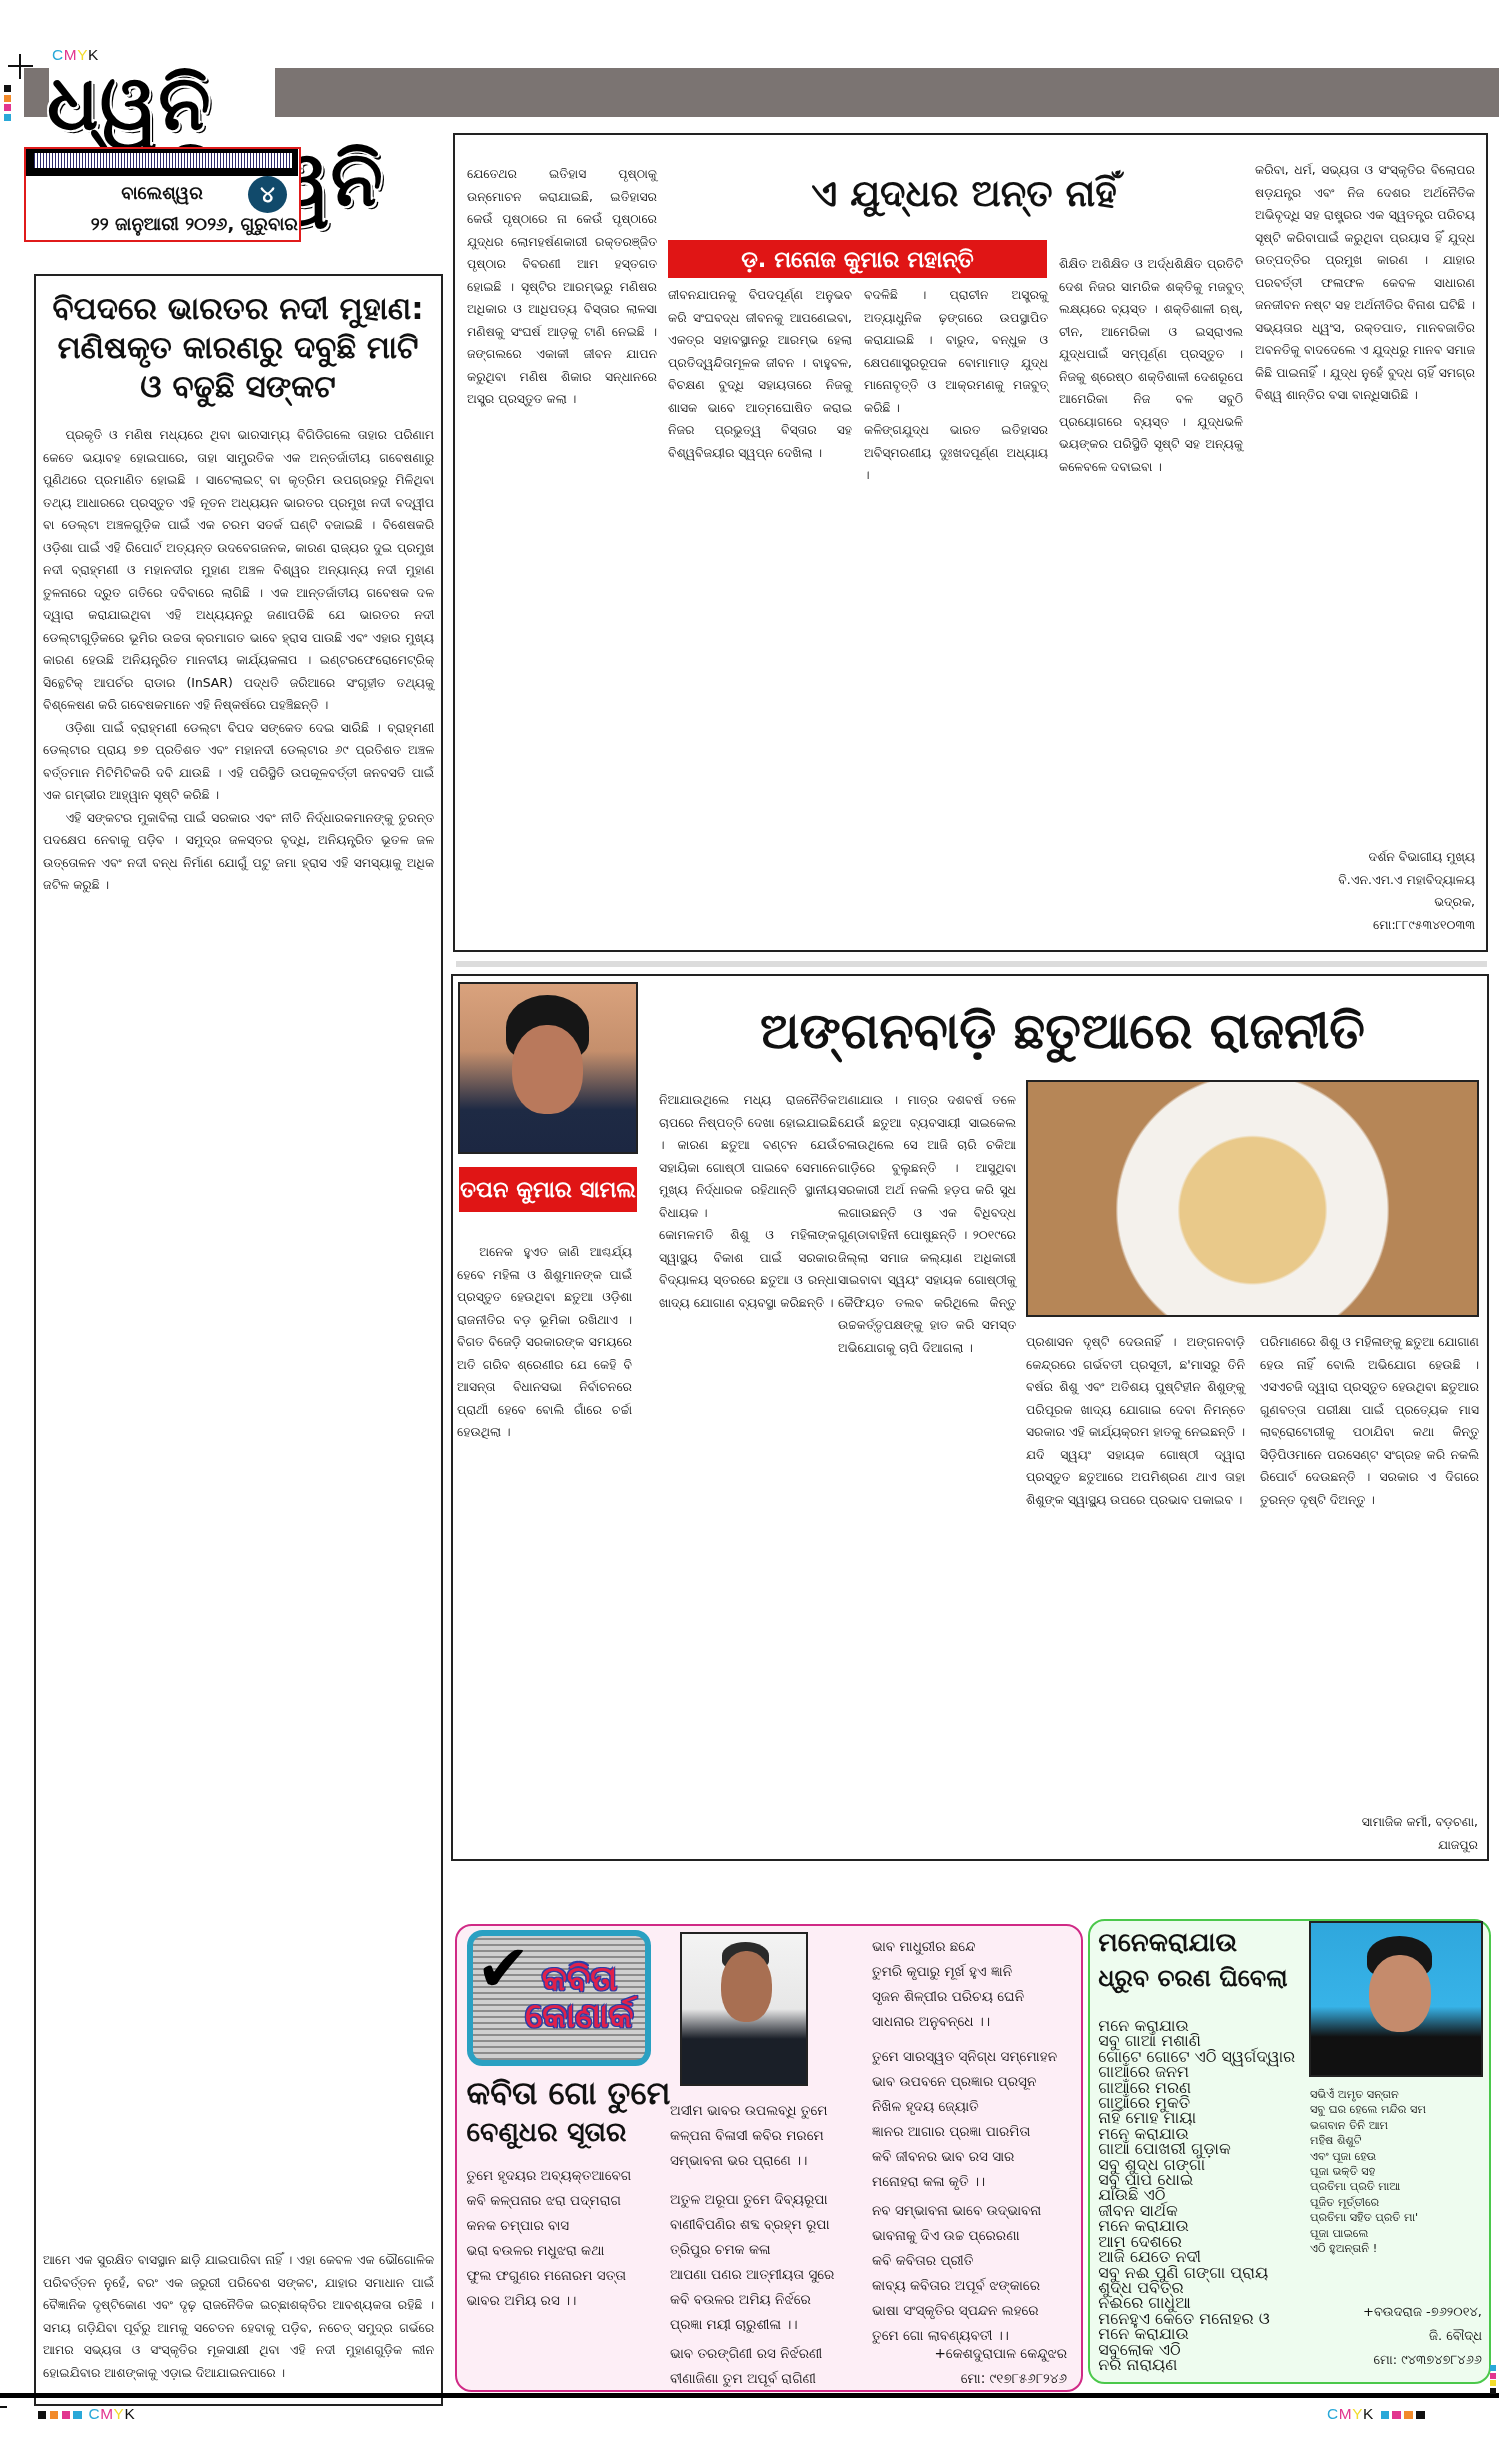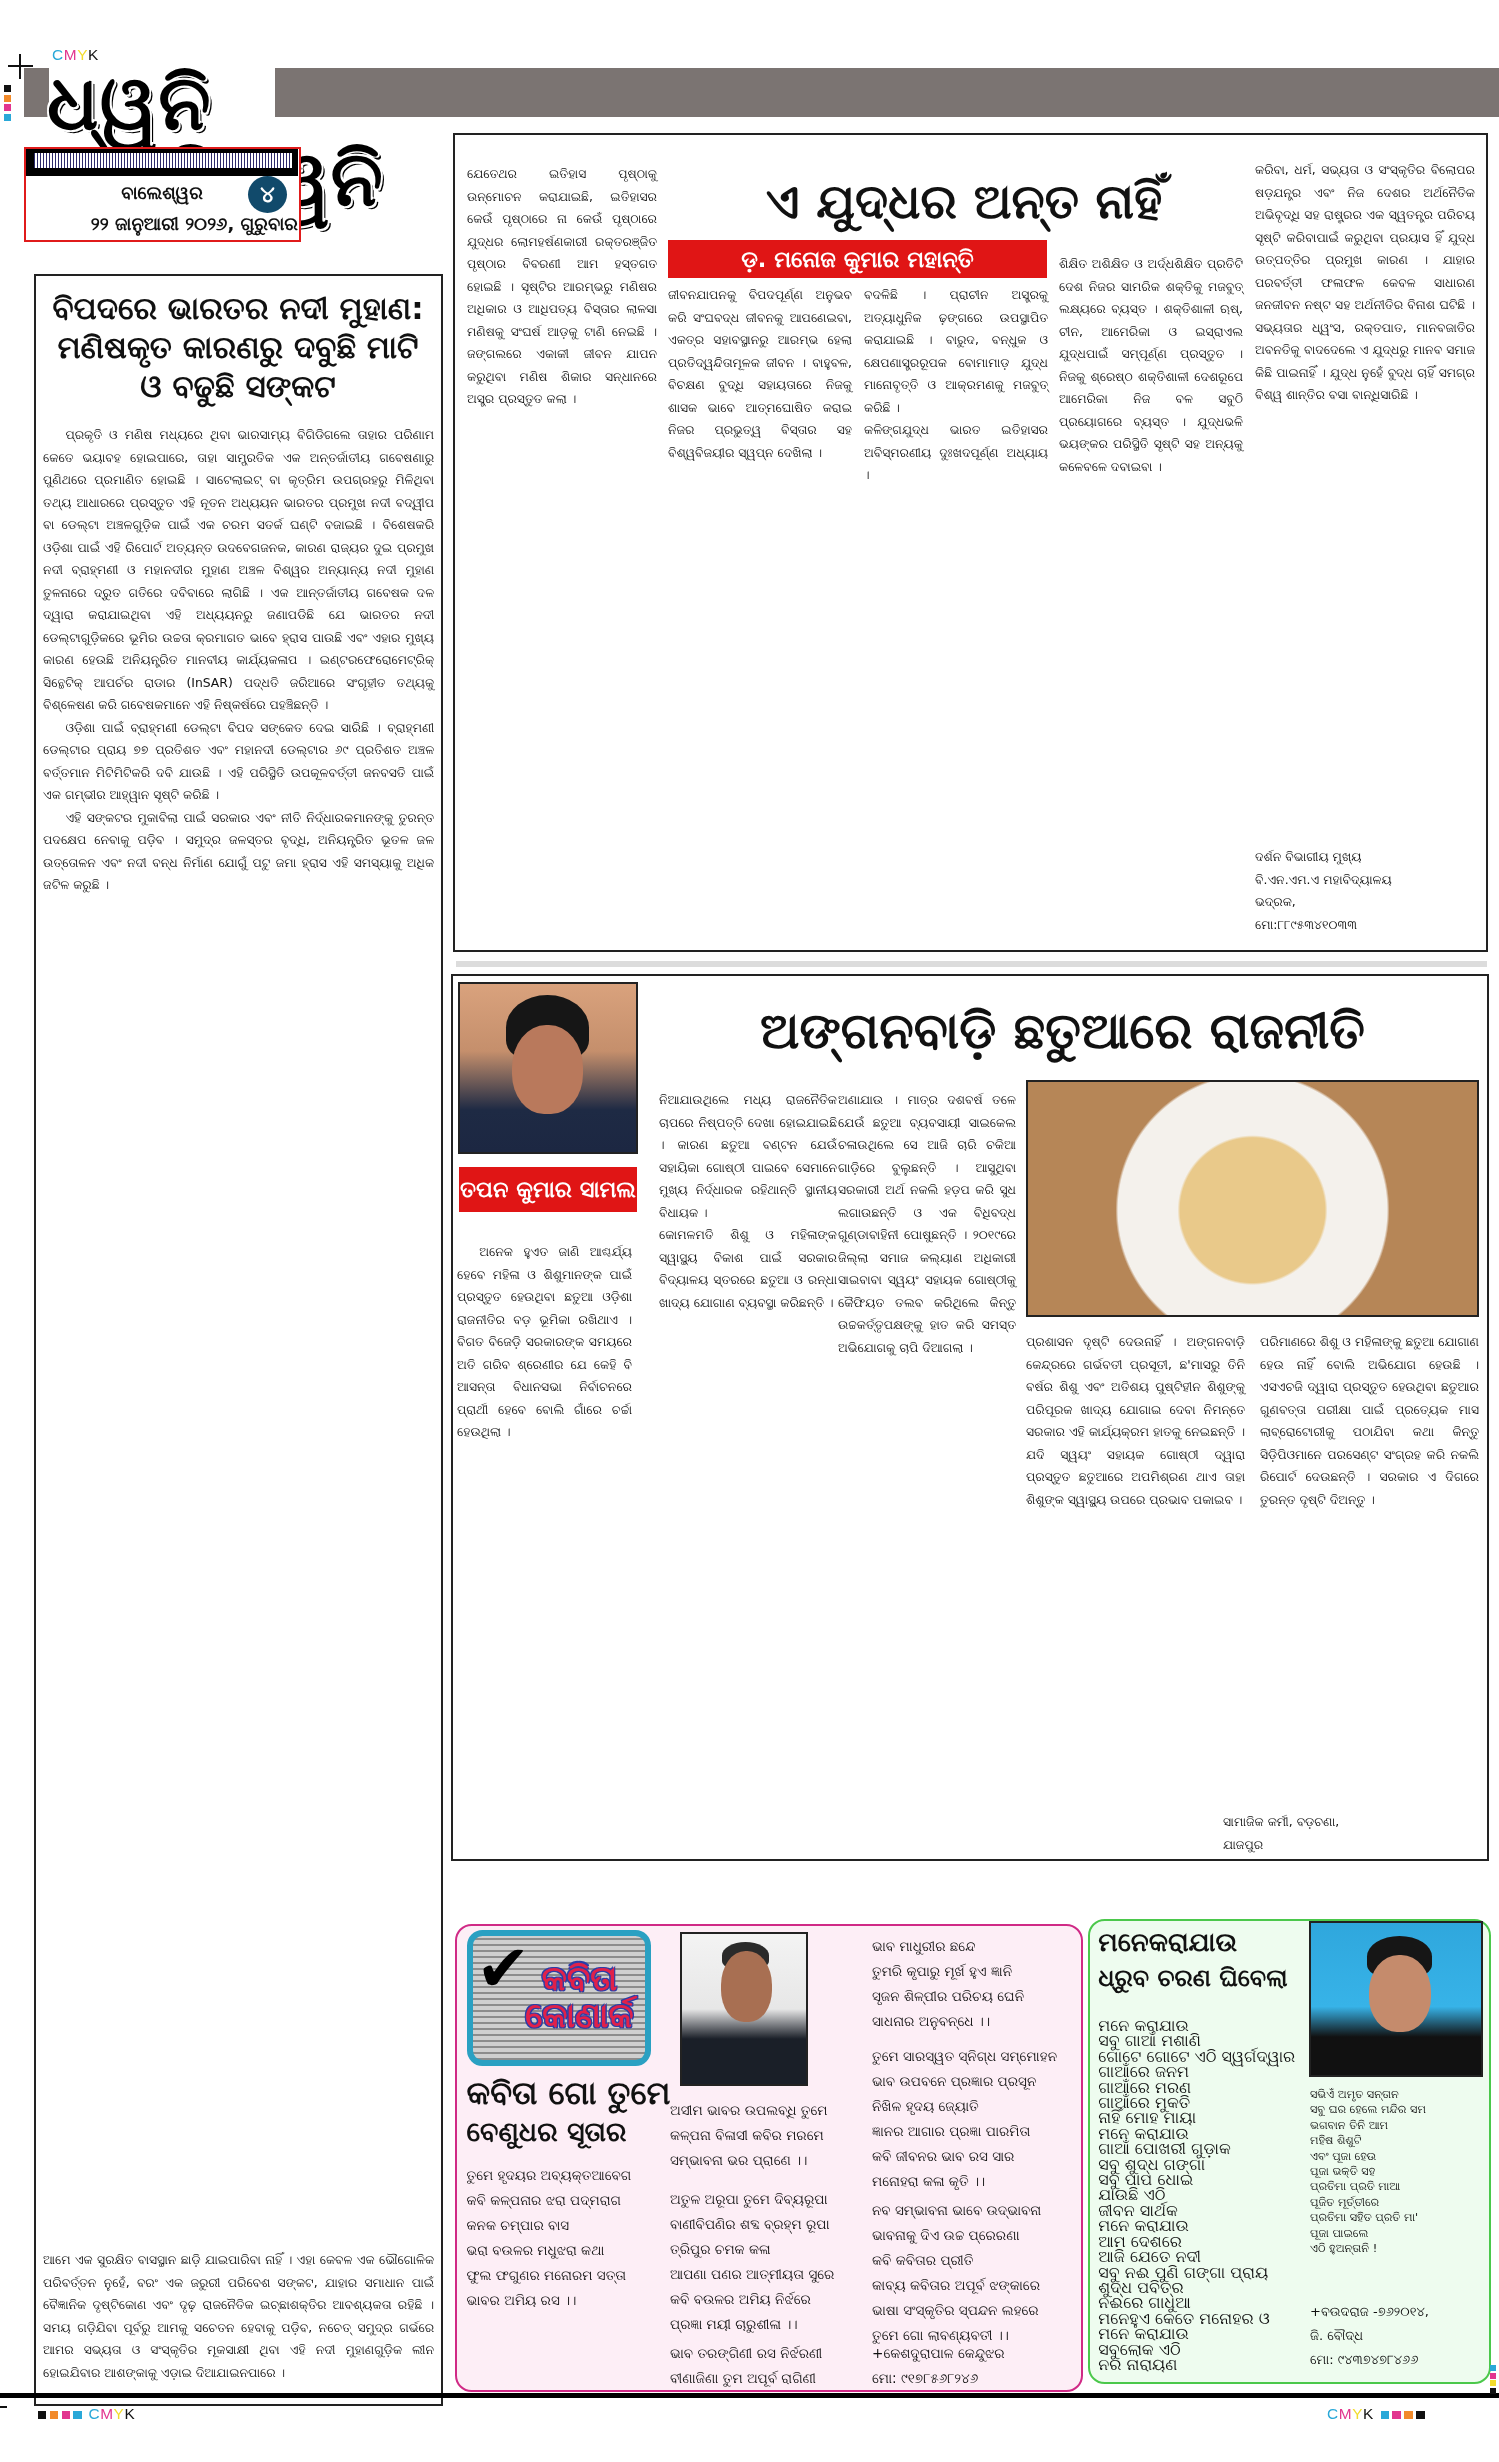--- a/index.html
+++ b/index.html
@@ -21,21 +21,21 @@
     font-size:36px; font-weight:bold; display:flex; align-items:center; justify-content:center; }
   .city { font-size:26px; font-weight:bold; text-align:center; }
   .date { font-size:25px; font-weight:bold; text-align:right; }
 
   
   .box { border:2.4px solid #222; background:#fff; }
   .col-text { font-size:12.4px; line-height:22.5px; text-align:justify; }
   .col-text p { margin:0 0 0 0; text-indent:1.8em; }
   .headline { font-weight:bold; text-align:center; line-height:1.25; }
   .redband { background:#e01515; color:#fff; font-weight:bold; text-align:center; }
-  .sign { font-size:12.4px; line-height:22.5px; text-align:left; }
+  .sign { font-size:12.4px; line-height:22.5px; text-align:right; }
   .grayline { background:#dcdcdc; }
 
   .photo { border:2.4px solid #222; overflow:hidden; }
   .person-bg1 { background: linear-gradient(180deg,#d9a27d 0%,#c58f6c 40%,#1e2a44 75%,#1c2742 100%); }
   .person-bg2 { background: linear-gradient(180deg,#f3f3f3 0%,#e7e7e7 50%,#1a1f28 70%,#1a1f28 100%); }
   .person-bg3 { background: linear-gradient(180deg,#2fa7dd 0%,#37b3e8 55%,#111 75%,#111 100%); }
   .face { position:absolute; border-radius:48% 48% 45% 45%; }
   .hair { position:absolute; border-radius:50% 50% 30% 30%; background:#161616; }
   .flour { background: radial-gradient(circle at 50% 55%, #e9c98a 0 28%, #f4f1ec 29% 52%, #b68657 53% 100%); }
 
@@ -84,21 +84,21 @@
     <p>ଓଡ଼ିଶା ପାଇଁ ବ୍ରାହ୍ମଣୀ ଡେଲ୍ଟା ବିପଦ ସଙ୍କେତ ଦେଇ ସାରିଛି । ବ୍ରାହ୍ମଣୀ ଡେଲ୍ଟାର ପ୍ରାୟ ୭୭ ପ୍ରତିଶତ ଏବଂ ମହାନଦୀ ଡେଲ୍ଟାର ୬୯ ପ୍ରତିଶତ ଅଞ୍ଚଳ ବର୍ତ୍ତମାନ ମିଟିମିଟିକରି ଦବି ଯାଉଛି । ଏହି ପରିସ୍ଥିତି ଉପକୂଳବର୍ତ୍ତୀ ଜନବସତି ପାଇଁ ଏକ ଗମ୍ଭୀର ଆହ୍ୱାନ ସୃଷ୍ଟି କରିଛି ।</p>
     <p>ଏହି ସଙ୍କଟର ମୁକାବିଲା ପାଇଁ ସରକାର ଏବଂ ନୀତି ନିର୍ଦ୍ଧାରକମାନଙ୍କୁ ତୁରନ୍ତ ପଦକ୍ଷେପ ନେବାକୁ ପଡ଼ିବ । ସମୁଦ୍ର ଜଳସ୍ତର ବୃଦ୍ଧି, ଅନିୟନ୍ତ୍ରିତ ଭୂତଳ ଜଳ ଉତ୍ତୋଳନ ଏବଂ ନଦୀ ବନ୍ଧ ନିର୍ମାଣ ଯୋଗୁଁ ପଟୁ ଜମା ହ୍ରାସ ଏହି ସମସ୍ୟାକୁ ଅଧିକ ଜଟିଳ କରୁଛି ।</p>
   </div>
   <div class="abs col-text" style="left:7.1px;top:1973px;width:391px;">
     <p style="text-indent:0">ଆମେ ଏକ ସୁରକ୍ଷିତ ବାସସ୍ଥାନ ଛାଡ଼ି ଯାଇପାରିବା ନାହିଁ । ଏହା କେବଳ ଏକ ଭୌଗୋଳିକ ପରିବର୍ତ୍ତନ ନୁହେଁ, ବରଂ ଏକ ଜରୁରୀ ପରିବେଶ ସଙ୍କଟ, ଯାହାର ସମାଧାନ ପାଇଁ ବୈଜ୍ଞାନିକ ଦୃଷ୍ଟିକୋଣ ଏବଂ ଦୃଢ଼ ରାଜନୈତିକ ଇଚ୍ଛାଶକ୍ତିର ଆବଶ୍ୟକତା ରହିଛି । ସମୟ ଗଡ଼ିଯିବା ପୂର୍ବରୁ ଆମକୁ ସଚେତନ ହେବାକୁ ପଡ଼ିବ, ନଚେତ୍ ସମୁଦ୍ର ଗର୍ଭରେ ଆମର ସଭ୍ୟତା ଓ ସଂସ୍କୃତିର ମୂକସାକ୍ଷୀ ଥିବା ଏହି ନଦୀ ମୁହାଣଗୁଡ଼ିକ ଲୀନ ହୋଇଯିବାର ଆଶଙ୍କାକୁ ଏଡ଼ାଇ ଦିଆଯାଇନପାରେ ।</p>
   </div>
 </div>
 
 <div class="abs box" style="left:453px;top:133px;width:1035px;height:819px;">
   <div class="abs col-text" style="left:12px;top:28.4px;width:190px;">ଯେତେଥର ଇତିହାସ ପୃଷ୍ଠାକୁ ଉନ୍ମୋଚନ କରାଯାଇଛି, ଇତିହାସର କେଉଁ ପୃଷ୍ଠାରେ ନା କେଉଁ ପୃଷ୍ଠାରେ ଯୁଦ୍ଧର ଲୋମହର୍ଷଣକାରୀ ରକ୍ତରଞ୍ଜିତ ପୃଷ୍ଠାର ବିବରଣୀ ଆମ ହସ୍ତଗତ ହୋଇଛି । ସୃଷ୍ଟିର ଆରମ୍ଭରୁ ମଣିଷର ଅଧିକାର ଓ ଆଧିପତ୍ୟ ବିସ୍ତାର ଲାଳସା ମଣିଷକୁ ସଂଘର୍ଷ ଆଡ଼କୁ ଟାଣି ନେଇଛି । ଜଙ୍ଗଲରେ ଏକାକୀ ଜୀବନ ଯାପନ କରୁଥିବା ମଣିଷ ଶିକାର ସନ୍ଧାନରେ ଅସ୍ତ୍ର ପ୍ରସ୍ତୁତ କଲା ।</div>
-  <div class="abs headline" style="left:213px;top:36px;width:592px;font-size:48px;">ଏ ଯୁଦ୍ଧର ଅନ୍ତ ନାହିଁ</div>
+  <div class="abs headline" style="left:213px;top:36px;width:592px;font-size:37px;">ଏ ଯୁଦ୍ଧର ଅନ୍ତ ନାହିଁ</div>
   <div class="abs redband" style="left:213px;top:105px;width:379px;height:38px;font-size:22.5px;line-height:38px;">ଡ଼. ମନୋଜ କୁମାର ମହାନ୍ତି</div>
   <div class="abs col-text" style="left:213px;top:149px;width:184px;">ଜୀବନଯାପନକୁ ବିପଦପୂର୍ଣ୍ଣ ଅନୁଭବ କରି ସଂଘବଦ୍ଧ ଜୀବନକୁ ଆପଣେଇବା, ଏକତ୍ର ସହାବସ୍ଥାନରୁ ଆରମ୍ଭ ହେଲା ପ୍ରତିଦ୍ୱନ୍ଦିତାମୂଳକ ଜୀବନ । ବାହୁବଳ, ବିଚକ୍ଷଣ ବୁଦ୍ଧି ସହାୟତାରେ ନିଜକୁ ଶାସକ ଭାବେ ଆତ୍ମଘୋଷିତ କରାଇ ନିଜର ପ୍ରଭୁତ୍ୱ ବିସ୍ତାର ସହ ବିଶ୍ୱବିଜୟୀର ସ୍ୱପ୍ନ ଦେଖିଲା ।</div>
   <div class="abs col-text" style="left:409px;top:149px;width:184px;white-space:pre-line;">ବଦଳିଛି । ପ୍ରାଚୀନ ଅସ୍ତ୍ରକୁ ଅତ୍ୟାଧୁନିକ ଢ଼ଙ୍ଗରେ ଉପସ୍ଥାପିତ କରାଯାଇଛି । ବାରୁଦ, ବନ୍ଧୁକ ଓ କ୍ଷେପଣାସ୍ତ୍ରରୂପକ ବୋମାମାଡ଼ ଯୁଦ୍ଧ ମାନୋବୃତ୍ତି ଓ ଆକ୍ରମଣକୁ ମଜବୁତ୍ କରିଛି ।
 କଳିଙ୍ଗଯୁଦ୍ଧ ଭାରତ ଇତିହାସର ଅବିସ୍ମରଣୀୟ ଦୁଃଖଦପୂର୍ଣ୍ଣ ଅଧ୍ୟାୟ ।</div>
   <div class="abs col-text" style="left:604px;top:118px;width:184px;">ଶିକ୍ଷିତ ଅଶିକ୍ଷିତ ଓ ଅର୍ଦ୍ଧଶିକ୍ଷିତ ପ୍ରତିଟି ଦେଶ ନିଜର ସାମରିକ ଶକ୍ତିକୁ ମଜବୁତ୍ ଲକ୍ଷ୍ୟରେ ବ୍ୟସ୍ତ । ଶକ୍ତିଶାଳୀ ଋଷ୍, ଚୀନ, ଆମେରିକା ଓ ଇସ୍ରାଏଲ ଯୁଦ୍ଧପାଇଁ ସମ୍ପୂର୍ଣ୍ଣ ପ୍ରସ୍ତୁତ । ନିଜକୁ ଶ୍ରେଷ୍ଠ ଶକ୍ତିଶାଳୀ ଦେଶରୂପେ ଆମେରିକା ନିଜ ବଳ ସବୁଠି ପ୍ରୟୋଗରେ ବ୍ୟସ୍ତ । ଯୁଦ୍ଧଭଳି ଭୟଙ୍କର ପରିସ୍ଥିତି ସୃଷ୍ଟି ସହ ଅନ୍ୟକୁ କଳେବଳେ ଦବାଇବା ।</div>
   <div class="abs col-text" style="left:800px;top:24px;width:220px;">କରିବା, ଧର୍ମ, ସଭ୍ୟତା ଓ ସଂସ୍କୃତିର ବିଲୋପର ଷଡ଼ଯନ୍ତ୍ର ଏବଂ ନିଜ ଦେଶର ଅର୍ଥନୈତିକ ଅଭିବୃଦ୍ଧି ସହ ରାଷ୍ଟ୍ରର ଏକ ସ୍ୱତନ୍ତ୍ର ପରିଚୟ ସୃଷ୍ଟି କରିବାପାଇଁ କରୁଥିବା ପ୍ରୟାସ ହିଁ ଯୁଦ୍ଧ ଉତ୍ପତ୍ତିର ପ୍ରମୁଖ କାରଣ । ଯାହାର ପରବର୍ତ୍ତୀ ଫଳାଫଳ କେବଳ ସାଧାରଣ ଜନଜୀବନ ନଷ୍ଟ ସହ ଅର୍ଥନୀତିର ବିନାଶ ଘଟିଛି । ସଭ୍ୟତାର ଧ୍ୱଂସ, ରକ୍ତପାତ, ମାନବଜାତିର ଅବନତିକୁ ବାଦଦେଲେ ଏ ଯୁଦ୍ଧରୁ ମାନବ ସମାଜ କିଛି ପାଇନାହିଁ । ଯୁଦ୍ଧ ନୁହେଁ ବୁଦ୍ଧ ଚାହିଁ ସମଗ୍ର ବିଶ୍ୱ ଶାନ୍ତିର ବସା ବାନ୍ଧିସାରିଛି ।</div>
   <div class="abs sign" style="left:800px;top:711px;width:220px;">
     <div>ଦର୍ଶନ ବିଭାଗୀୟ ମୁଖ୍ୟ</div>
     <div>ବି.ଏନ.ଏମ.ଏ ମହାବିଦ୍ୟାଳୟ</div>
     <div>ଭଦ୍ରକ,</div>

